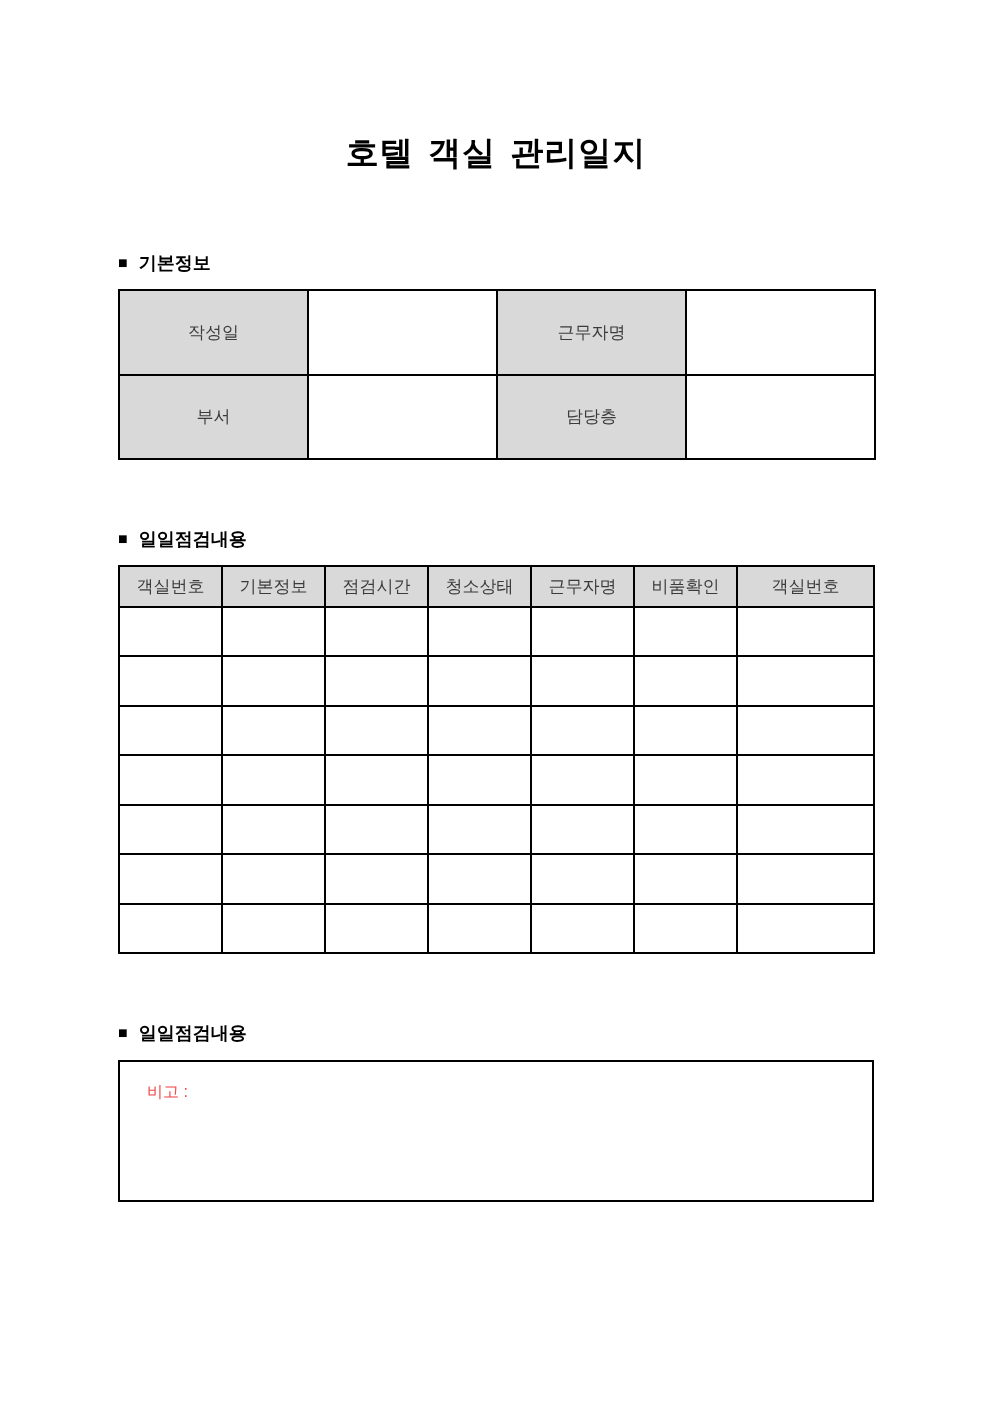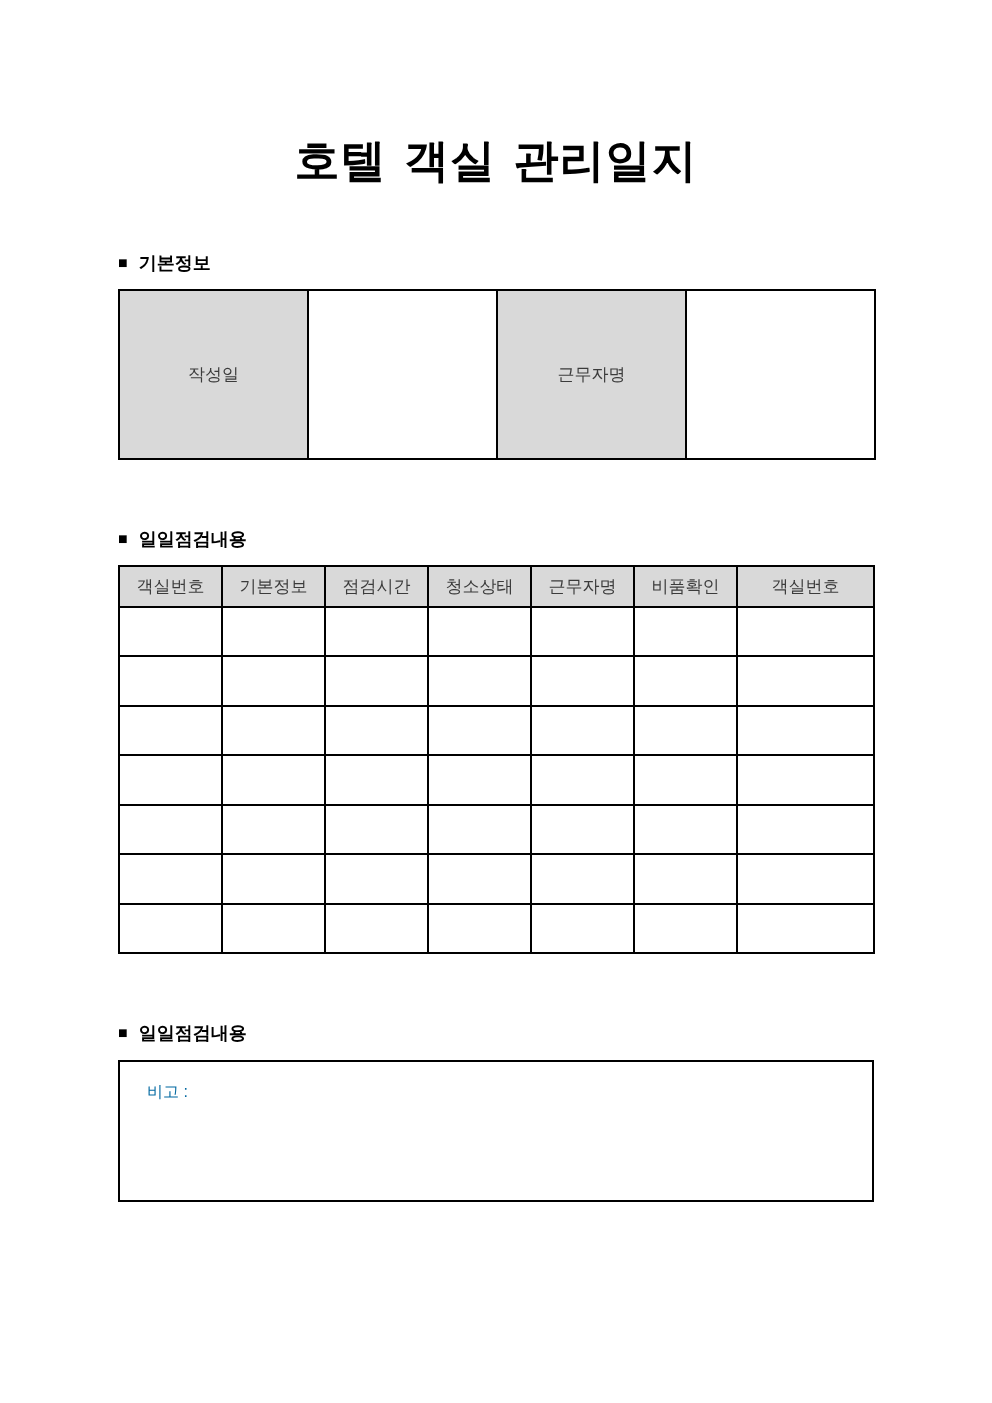--- a/index.html
+++ b/index.html
@@ -14,21 +14,21 @@
     overflow: hidden;
     color: #1a1a1a;
   }
 
   .doc-title {
     position: absolute;
     top: 131px;
     left: 0;
     width: 100%;
     text-align: center;
-    font-size: 45px;
+    font-size: 33px;
     font-weight: 700;
     letter-spacing: 1px;
     word-spacing: 4px;
     color: #000000;
   }
 
   .section-header {
     position: absolute;
     left: 118px;
     display: flex;
@@ -92,21 +92,21 @@
     width: 756px;
     height: 142px;
     border: 2px solid #000000;
     background: #ffffff;
   }
   .remarks-label {
     position: absolute;
     top: 20px;
     left: 27px;
     font-size: 16px;
-    color: #0369a1;
+    color: #ef4444;
   }
 </style>
 </head>
 <body>
 
 <div class="page">
 
   <div class="doc-title">호텔 객실 관리일지</div>
 
   <div class="section-header sh-1">
@@ -119,20 +119,26 @@
       <col style="width:189px">
         <col style="width:189px">
         <col style="width:189px">
         <col style="width:189px">
     </colgroup>
     <tbody>
       <tr>
         <td class="label-cell">작성일</td>
         <td class="value-cell"></td>
         <td class="label-cell">근무자명</td>
+        <td class="value-cell"></td>
+      </tr>
+      <tr>
+        <td class="label-cell">부서</td>
+        <td class="value-cell"></td>
+        <td class="label-cell">담당층</td>
         <td class="value-cell"></td>
       </tr>
     </tbody>
   </table>
 
   <div class="section-header sh-2">
     <span class="bullet">■</span>
     <span>일일점검내용</span>
   </div>
 

